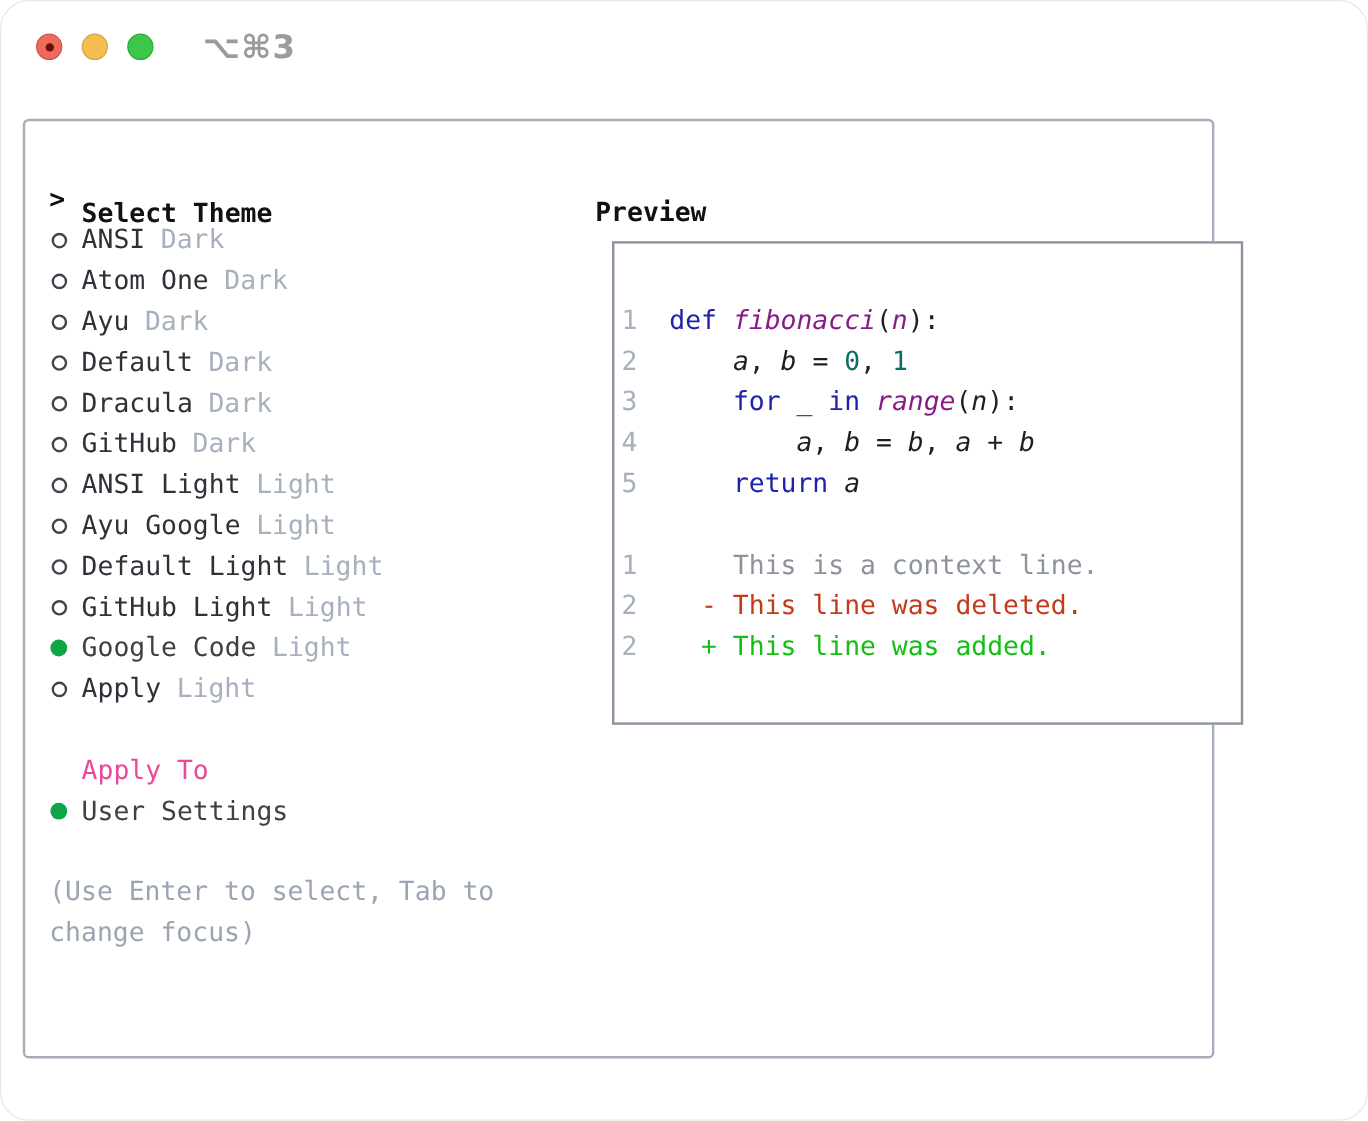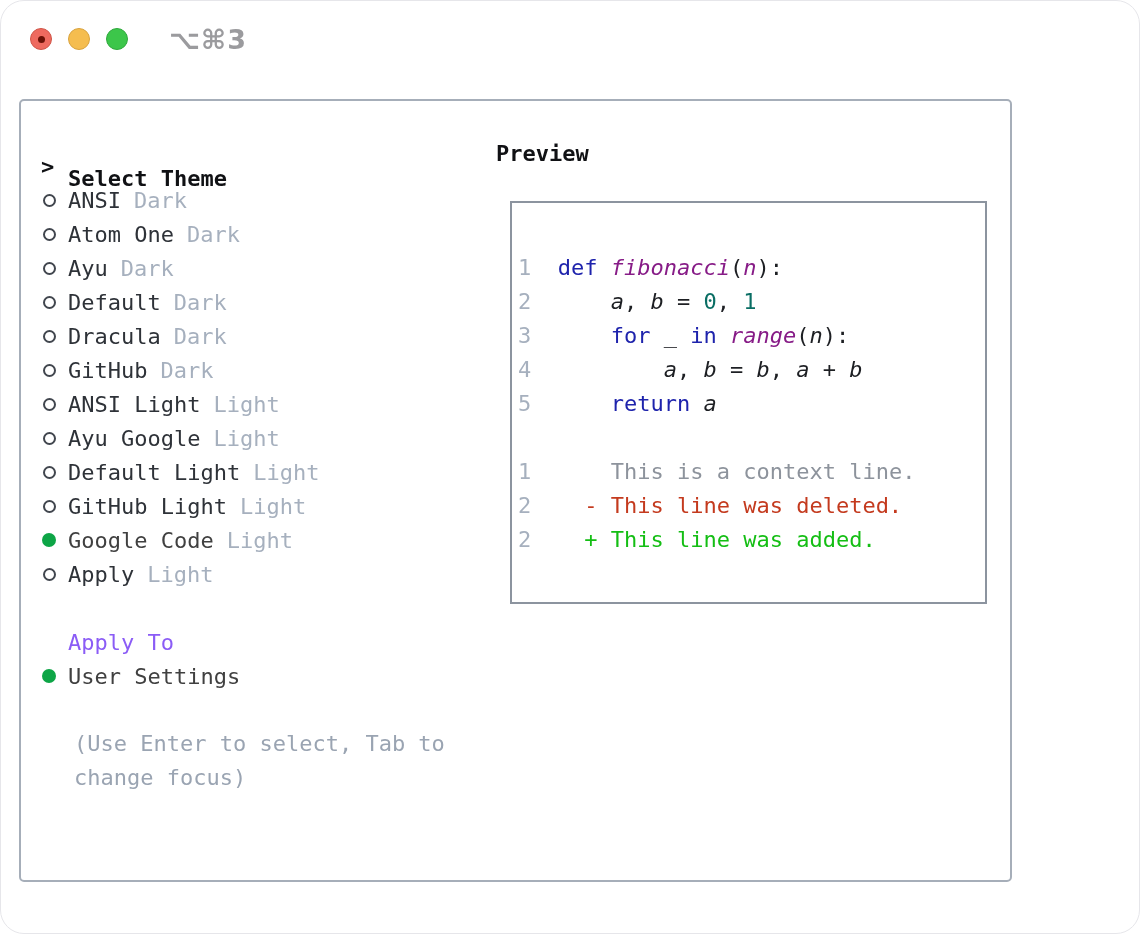--- a/index.html
+++ b/index.html
@@ -19,33 +19,33 @@
   
   .panel{position:absolute;left:18px;top:98px;width:993px;height:783px;border:2px solid #a6aeb9;
          border-radius:5px;box-sizing:border-box;background:#fff;}
 
   
   .leftcol{position:absolute;left:20px;top:48px;}
   .row{display:flex;align-items:center;height:34px;font-size:22px;white-space:pre;}
   .cell{flex:0 0 27px;width:27px;display:flex;align-items:center;}
   .prompt{color:#101114;font-weight:bold;font-size:22px;}
   .hdr{color:#101114;font-weight:bold;margin-top:24px;}
-  .hdr2{color:#8b5cf6;}
+  .hdr2{color:#ec4899;}
   .bullet{width:13px;height:13px;border-radius:50%;border:2px solid #41464e;box-sizing:border-box;margin-left:2px;}
   .bullet.sel{width:14px;height:14px;border:none;background:#0da546;margin-left:1px;}
   .nm{color:#2e3238;}
   .nm.sel{color:#404040;}
   .tag{color:#a6b0be;padding-left:13px;}
   .spacer{height:34px;}
-  .hintrow{height:34px;line-height:34px;font-size:22px;color:#9aa4b2;white-space:pre;margin-left:33px;}
+  .hintrow{height:34px;line-height:34px;font-size:22px;color:#9aa4b2;white-space:pre;}
 
   
-  .prevhdr{position:absolute;left:475px;top:36px;height:34px;line-height:34px;
+  .prevhdr{position:absolute;left:475px;top:60px;height:34px;line-height:34px;
            font-size:22px;font-weight:bold;color:#101114;}
-  .prevbox{position:absolute;left:489px;top:100px;width:477px;height:403px;border:2px solid #8c949f;
+  .prevbox{position:absolute;left:489px;top:100px;width:526px;height:403px;border:2px solid #8c949f;
            box-sizing:border-box;background:#fff;padding:48px 0 0 6px;overflow:hidden;}
   .cline{height:34px;line-height:34px;font-size:22px;white-space:pre;}
   .tok-ln{color:#a6b0be;}
   .tok-pl{color:#1d1f23;}
   .tok-kw{color:#1e23ac;}
   .tok-fn{color:#871c87;font-style:italic;}
   .tok-num{color:#0a6e64;}
   .tok-var{color:#1d1f23;font-style:italic;}
   .tok-ctx{color:#8d939c;text-align:right;}
   .tok-del{color:#c43a1e;}

